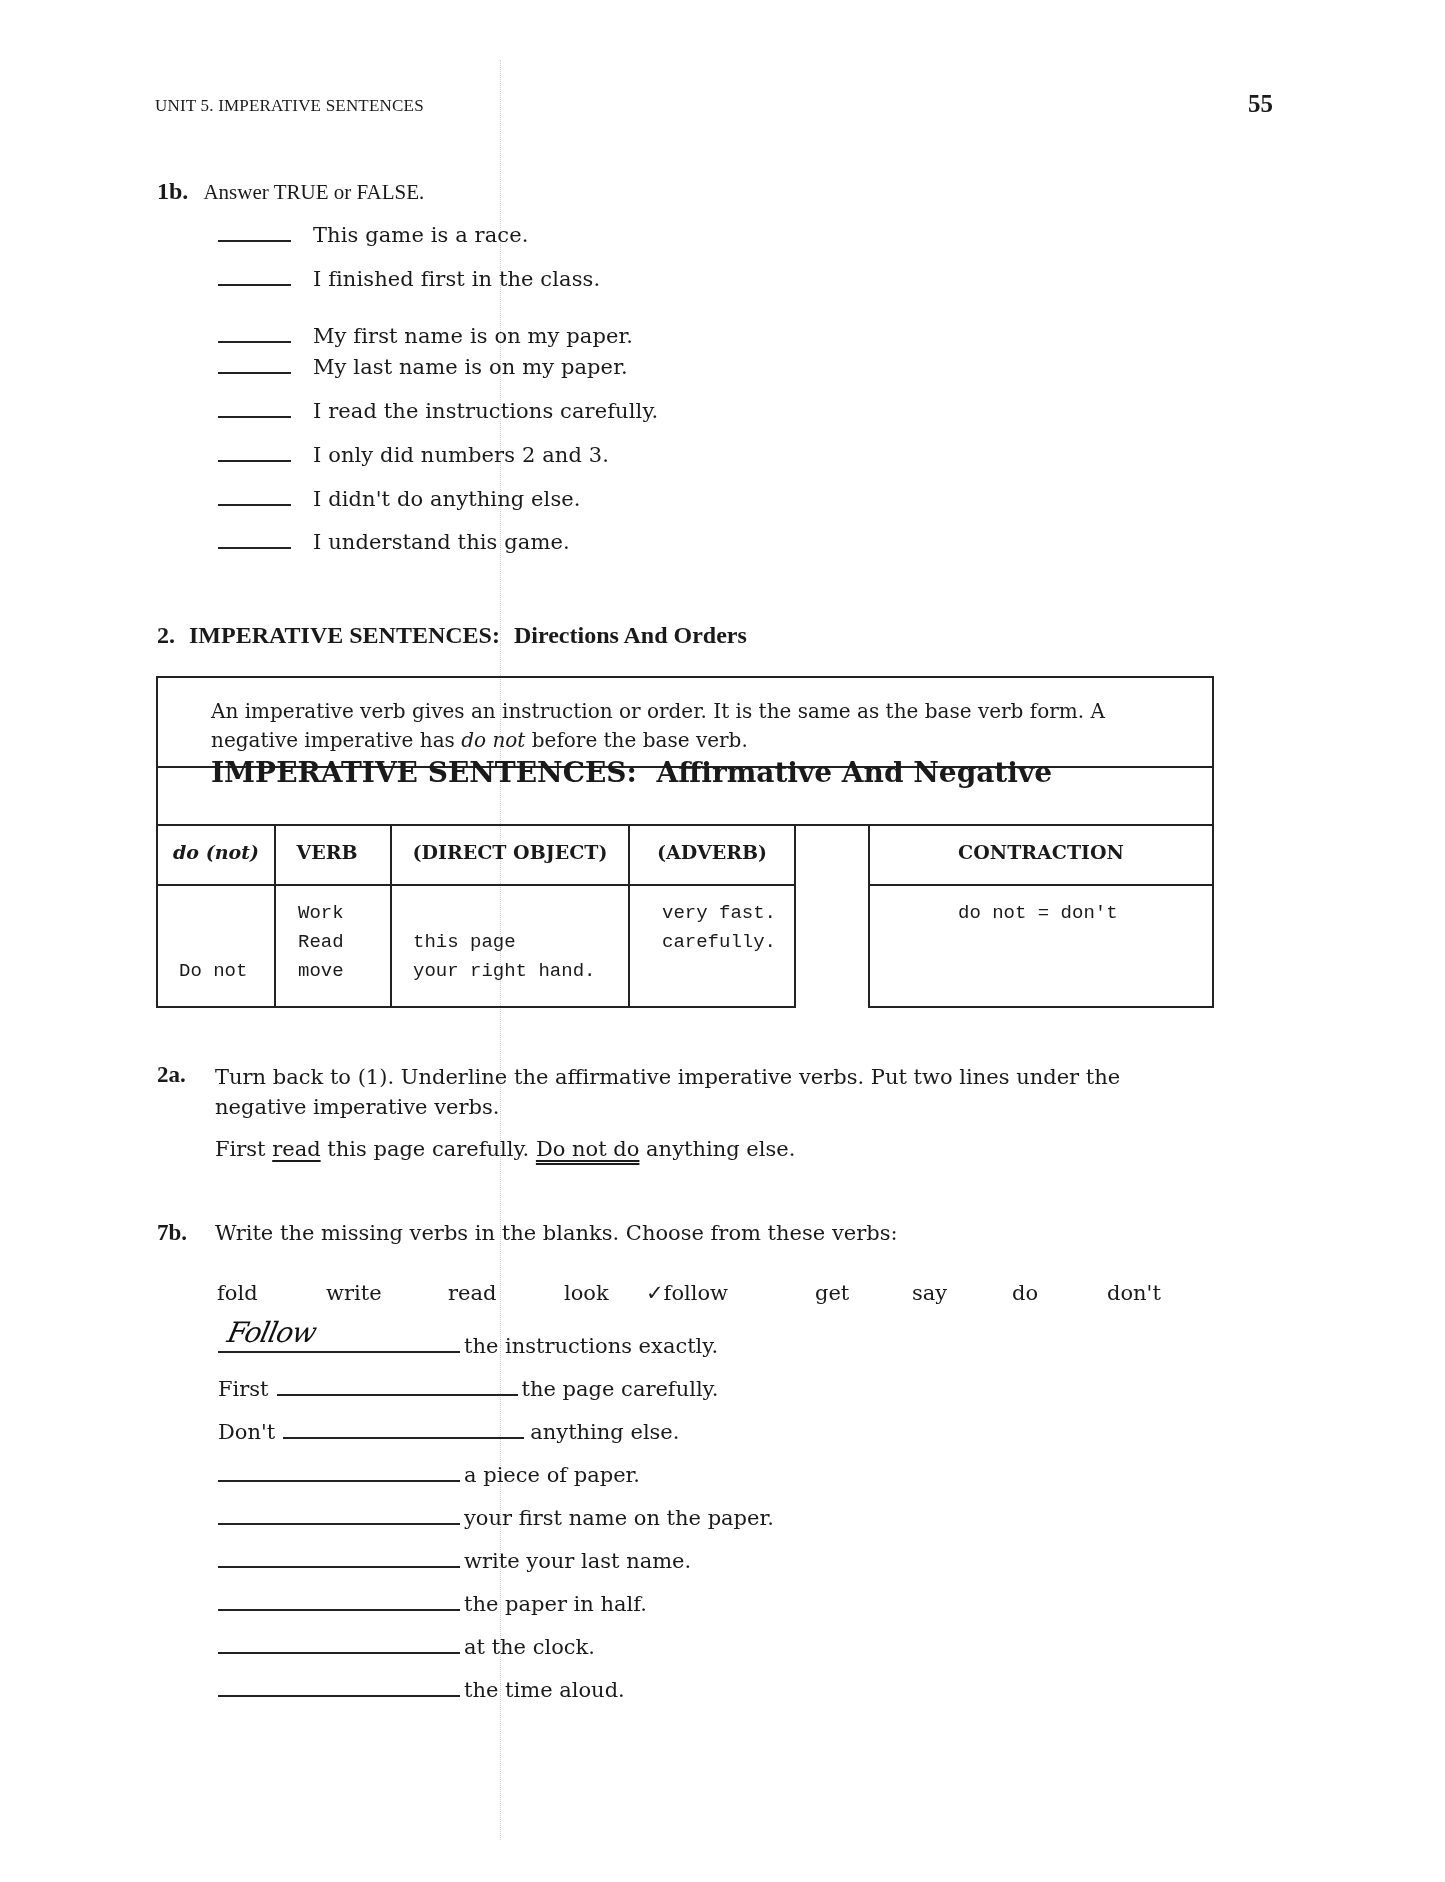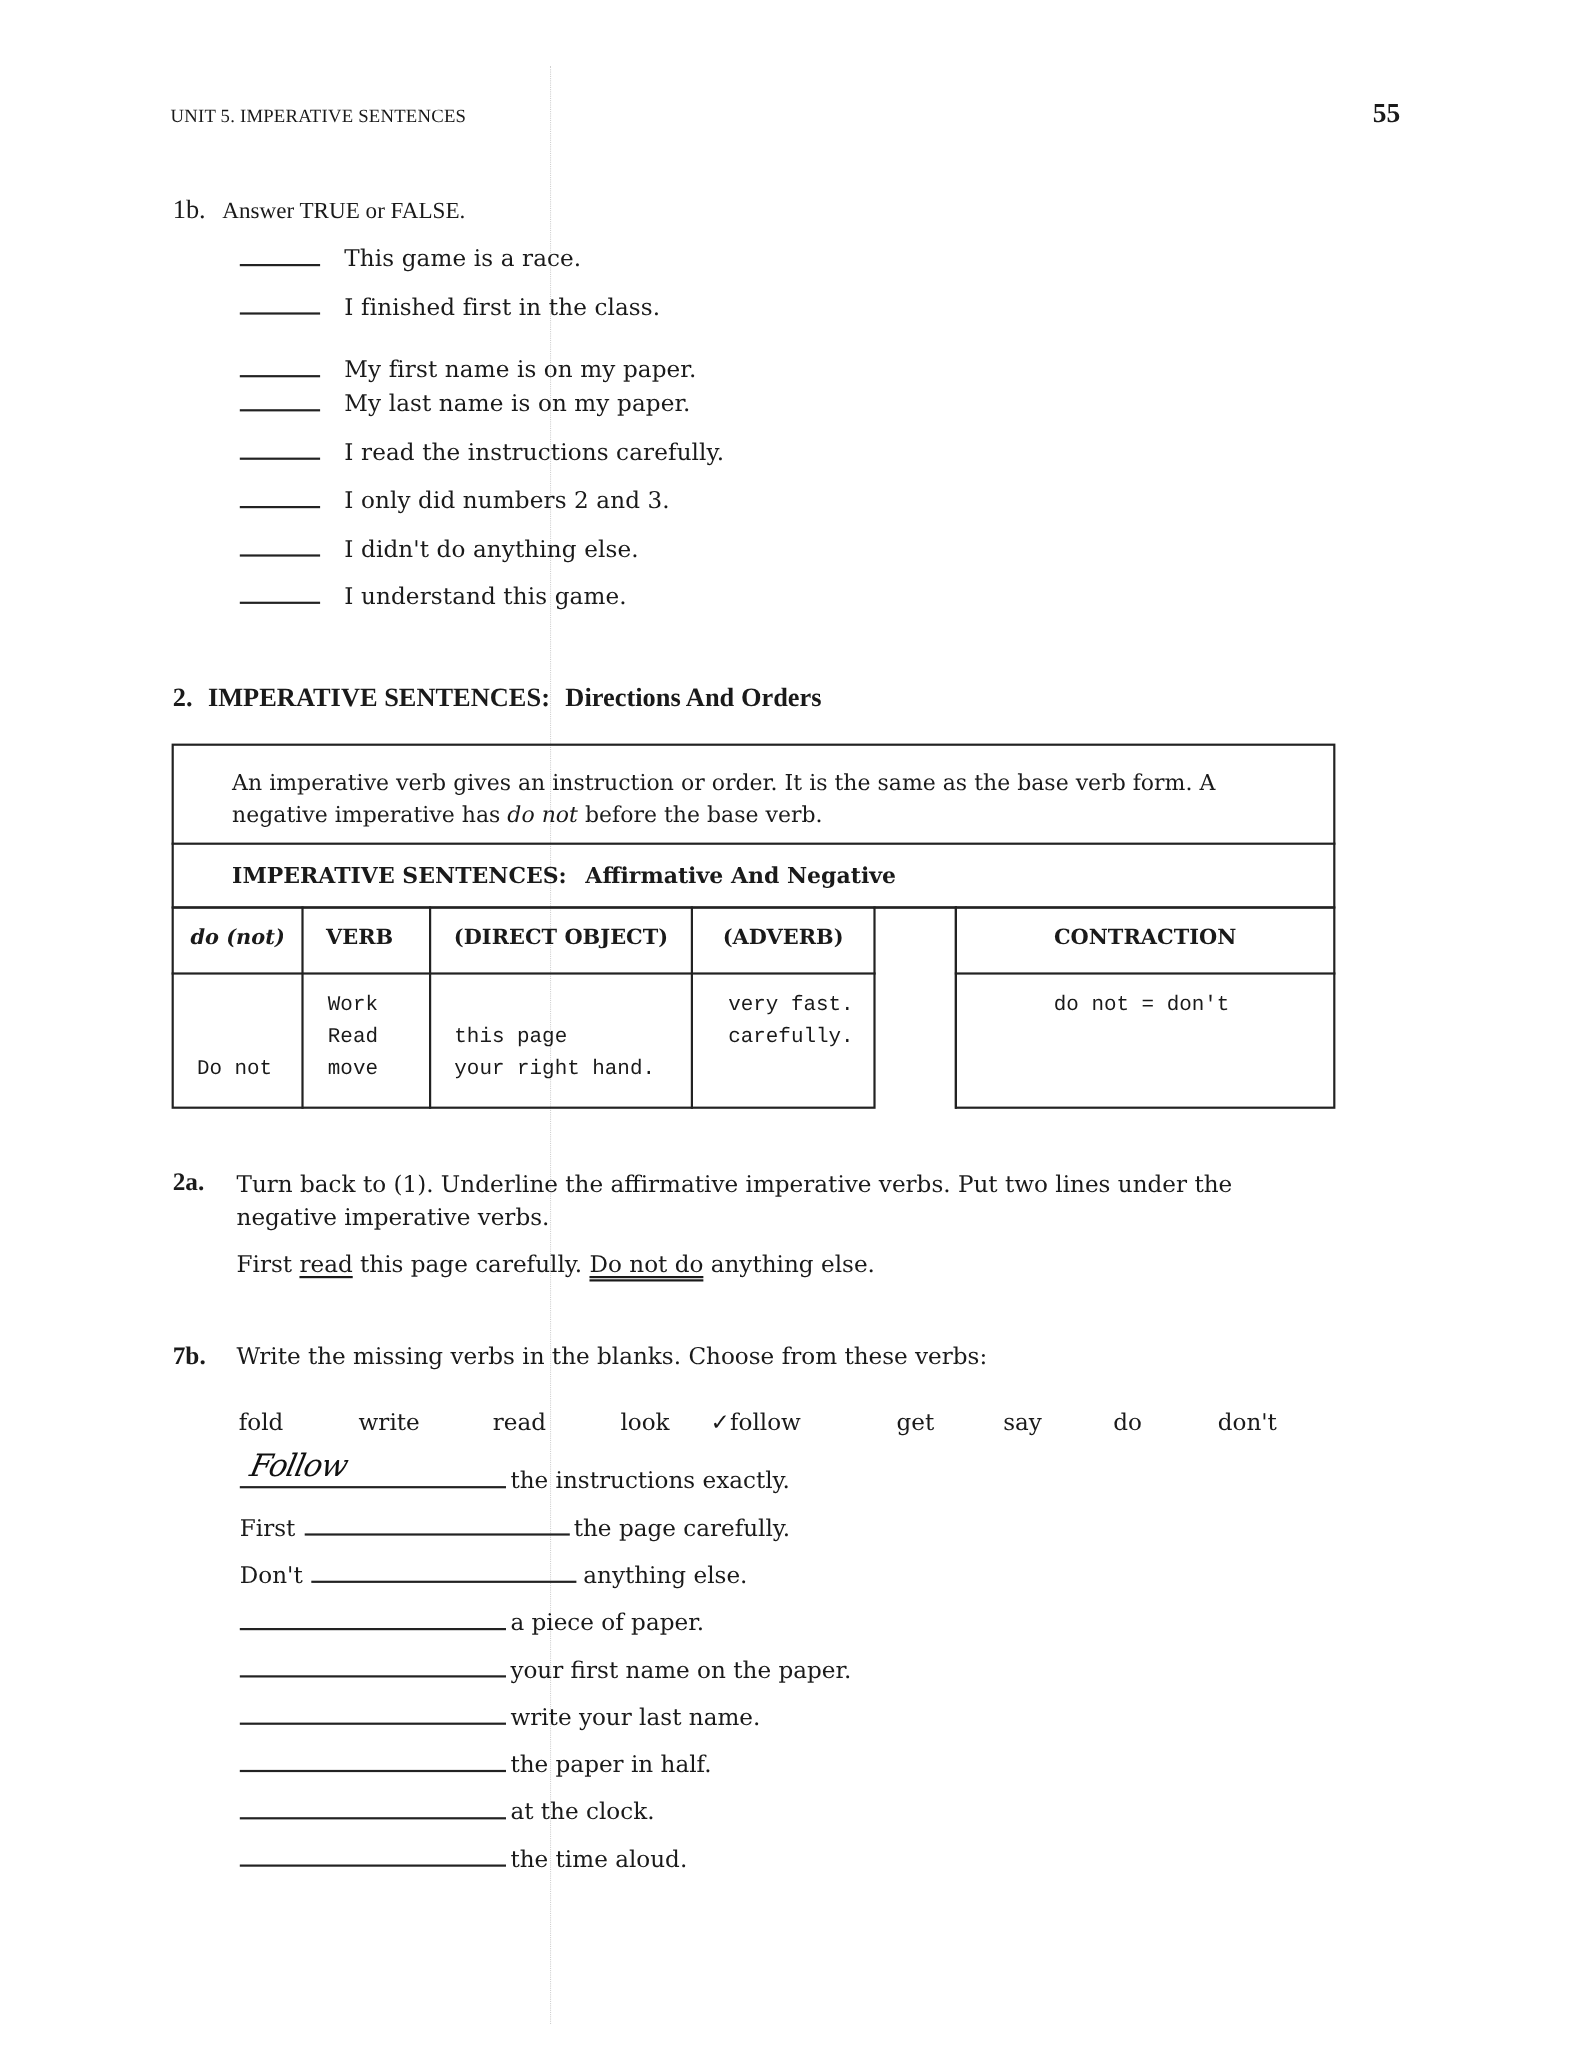--- a/index.html
+++ b/index.html
@@ -5,37 +5,37 @@
     html, body { margin: 0; padding: 0; background: #ffffff; }
     body {
       width: 1445px; height: 1882px; position: relative; overflow: hidden;
       font-family: "DejaVu Serif", "Liberation Serif", serif;
       color: #1a1a1a;
     }
     .abs { position: absolute; }
     .running-head { left: 155px; top: 96px; font-size: 17px; letter-spacing: 0.2px; font-family: "Liberation Serif", serif; }
     .page-num { left: 1248px; top: 90px; font-size: 25px; font-weight: bold; font-family: "Liberation Serif", serif; }
 
-    .sec-num { font-weight: normal; font-size: 24px; font-family: "Liberation Serif", serif; }
+    .sec-num { font-weight: bold; font-size: 24px; font-family: "Liberation Serif", serif; }
     .sec-text { font-size: 21px; font-family: "Liberation Serif", serif; }
 
     .tf-row { position: absolute; left: 218px; height: 30px; display: flex; align-items: baseline; }
     .tf-blank { display: inline-block; width: 73px; border-bottom: 2px solid #222; height: 18px; margin-right: 22px; }
     .tf-text { font-size: 21px; font-family: "DejaVu Serif", serif; letter-spacing: 0.1px; }
 
     .h2 { left: 157px; top: 622px; font-size: 24px; font-weight: bold; font-family: "Liberation Serif", serif; }
     .h2 .num { margin-right: 14px; }
     .h2 .sub { margin-left: 14px; }
 
     
     .tbl-box { position: absolute; border: 2px solid #222; box-sizing: border-box; }
     .cell-line-h { position: absolute; height: 0; border-top: 2px solid #222; }
     .cell-line-v { position: absolute; width: 0; border-left: 2px solid #222; }
     .tbl-intro { left: 211px; top: 697px; width: 930px; font-size: 20px; line-height: 29px; font-family: "DejaVu Serif", serif; }
-    .tbl-title { left: 211px; top: 784px; font-size: 20px; font-weight: bold; font-family: "DejaVu Serif", serif; }
+    .tbl-title { left: 211px; top: 756px; font-size: 28px; font-weight: bold; font-family: "DejaVu Serif", serif; }
     .th { font-size: 19px; font-weight: bold; font-family: "DejaVu Serif", serif; text-align: center; }
     .th-italic { font-style: italic; }
     .td { font-size: 19px; font-family: Liberation Mono, monospace; line-height: 29px; }
 
     .ex2a { left: 157px; top: 1062px; width: 1060px; }
     .ex-label { font-weight: bold; font-size: 23px; font-family: "Liberation Serif", serif; }
     .ex-body { font-size: 21px; font-family: "DejaVu Serif", serif; line-height: 30px; }
     .u1 { text-decoration: underline; text-underline-offset: 4px; }
     .u2 { text-decoration: underline double; text-underline-offset: 4px; }
 

